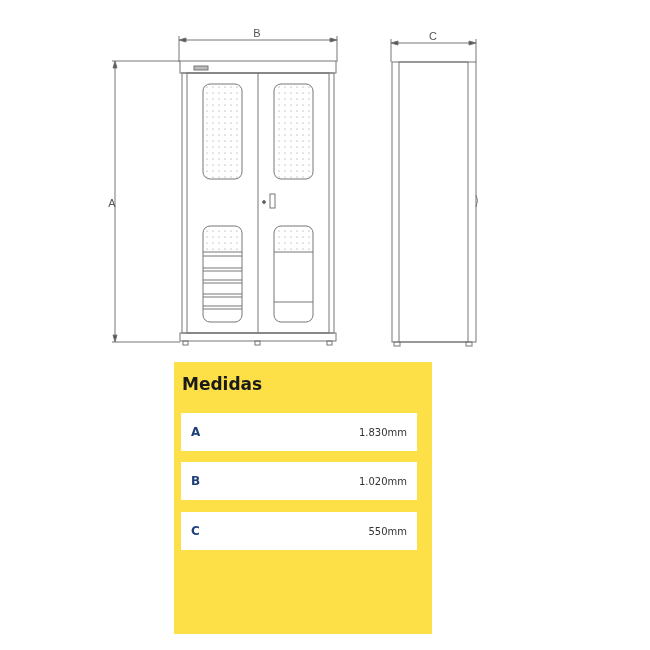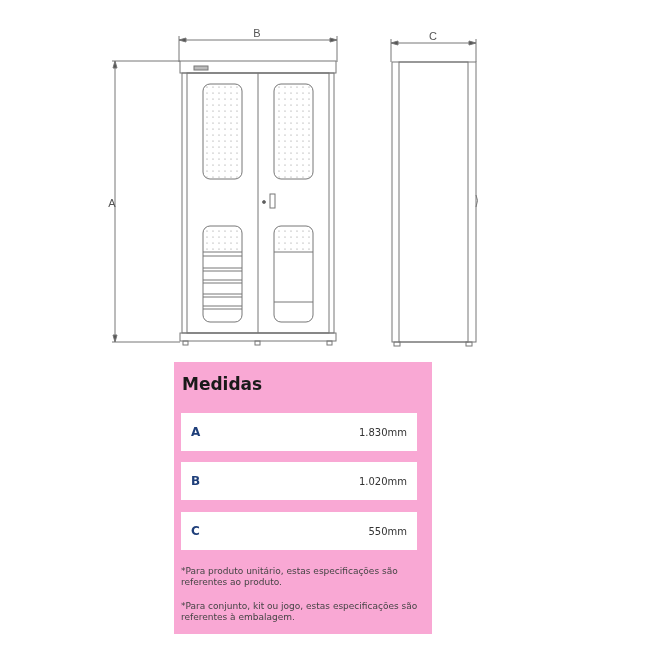--- a/index.html
+++ b/index.html
@@ -1,19 +1,19 @@
 <!DOCTYPE html>
 <html><head>
 <meta charset="utf-8">
 <style>
   html, body { margin:0; padding:0; background:#ffffff; }
   body { width:650px; height:650px; position:relative; overflow:hidden; font-family:"DejaVu Sans", sans-serif; }
   #drawing { position:absolute; left:0; top:0; }
   .dimlabel { font-family:"Liberation Sans", sans-serif; font-size:11px; fill:#555; }
-  .panel { position:absolute; left:174px; top:362px; width:258px; height:272px; background:#f9a8d4; }
+  .panel { position:absolute; left:174px; top:362px; width:258px; height:272px; background:#fde047; }
   .title { position:absolute; left:8px; top:12px; font-size:17px; font-weight:bold; color:#1a1a1a; }
   .row { position:absolute; left:7px; width:236px; height:38px; background:#ffffff; display:flex; align-items:center; justify-content:space-between; padding:0 10px; box-sizing:border-box; }
   .row .key { color:#1f3f7a; font-weight:bold; font-size:12px; }
   .row .val { color:#333; font-size:10px; }
   .note { position:absolute; left:7px; width:240px; font-size:9px; line-height:11px; color:#444; }
 </style>
 </head>
 <body>
 
 <svg id="drawing" width="650" height="360" xmlns="http://www.w3.org/2000/svg">
@@ -94,15 +94,13 @@
     <span class="val">1.830mm</span>
   </div>
   <div class="row" style="top:100px;">
     <span class="key">B</span>
     <span class="val">1.020mm</span>
   </div>
   <div class="row" style="top:150px;">
     <span class="key">C</span>
     <span class="val">550mm</span>
   </div>
-  <div class="note" style="top:204px;">*Para produto unitário, estas especificações são referentes ao produto.</div>
-  <div class="note" style="top:239px;">*Para conjunto, kit ou jogo, estas especificações são referentes à embalagem.</div>
 </div>
 
 </body></html>

